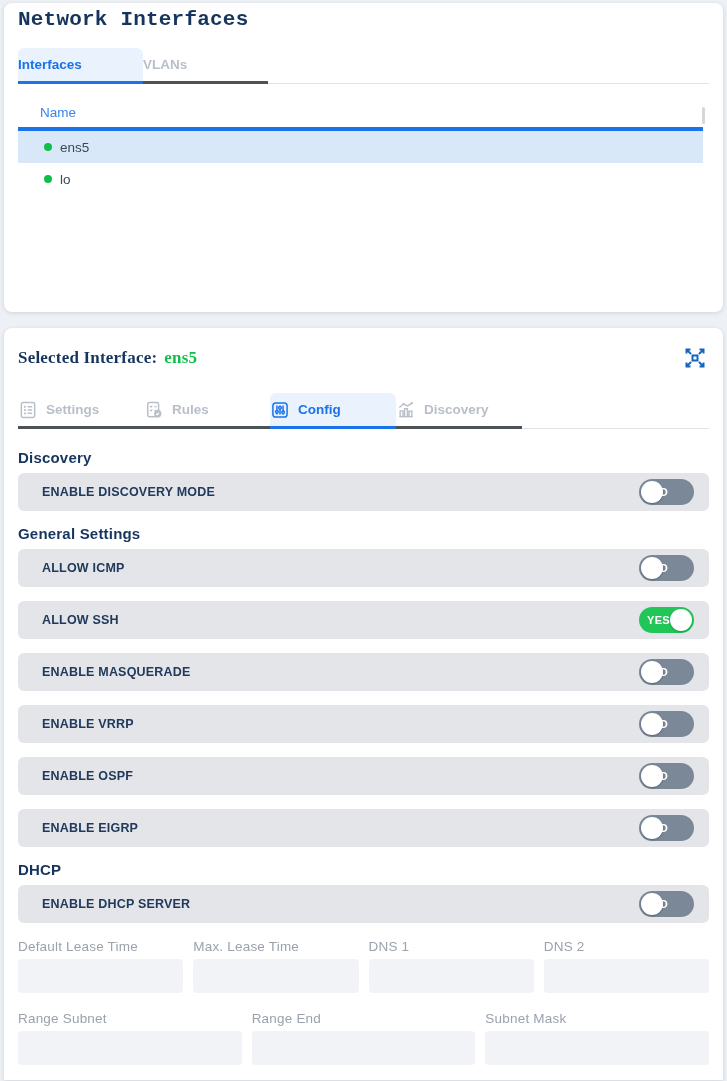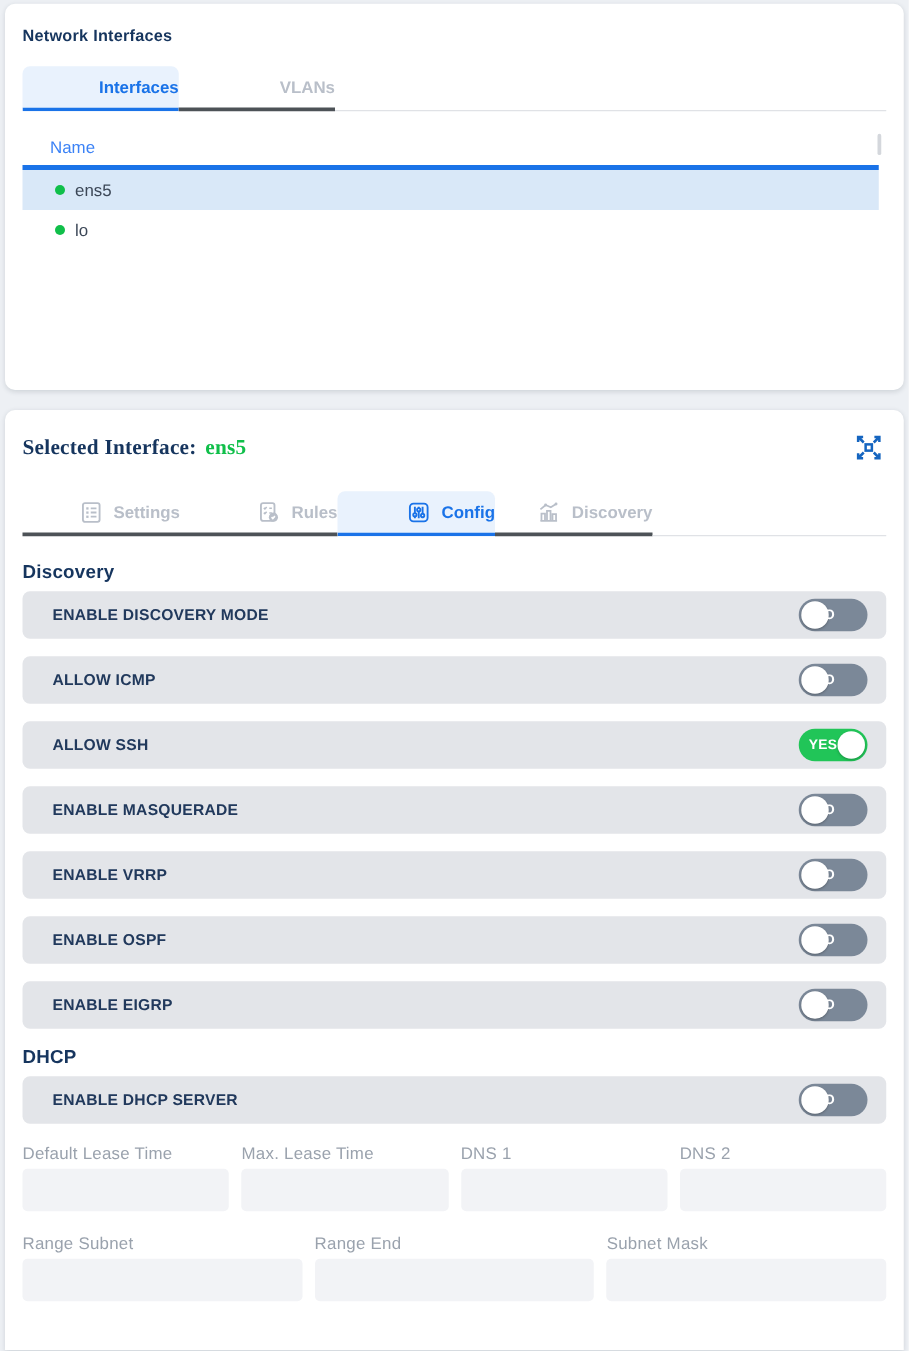--- a/index.html
+++ b/index.html
@@ -13,33 +13,34 @@
     margin:0 4px;
     border-radius:8px;
     box-shadow:0 1px 4px rgba(30,40,60,.14);
     padding:0 14px;
     position:relative;
   }
   .card--interfaces { margin-top:3px; height:309px; }
   .card--selected  { margin-top:16px; height:752px; border-radius:8px 8px 0 0; }
 
   .card-title {
-    padding-top:18px;
-    font-size:13px;
+    padding-top:5px;
+    font-size:21px;
     font-weight:bold;
     color: var(--navy, #16355e);
     letter-spacing:.2px;
+    font-family:Liberation Mono, monospace;
   }
 
   
   .tabstrip { display:flex; margin-top:17px; }
   .tabstrip .filler { flex:1; border-bottom:1px solid #e0e2e6; }
   .tab {
     height:36px;
-    display:flex; align-items:center; justify-content:flex-end; gap:8px;
+    display:flex; align-items:center; justify-content:flex-start; gap:8px;
     font-size:13.5px; font-weight:bold;
     color:#b9bfc9;
     border-bottom:3px solid #4d5257;
     cursor:pointer;
   }
   .tab.active {
     color: var(--accent-blue, #1a73e8);
     background:#e9f2fd;
     border-bottom:3px solid var(--accent-blue, #1a73e8);
     border-radius:6px 6px 0 0;
@@ -241,20 +242,21 @@
 
   <div class="section-heading">Discovery</div>
   <div class="setting-row">
     <span class="setting-label">ENABLE DISCOVERY MODE</span>
     <div class="toggle">
       <span class="knob"></span>
       <span class="toggle-text">NO</span>
     </div>
   </div>
 
+  <div class="section-heading" style="margin-top:12px">General Settings</div>
 
   <div class="setting-row">
     <span class="setting-label">ALLOW ICMP</span>
     <div class="toggle">
       <span class="knob"></span>
       <span class="toggle-text">NO</span>
     </div>
   </div>
 
   <div class="setting-row">

